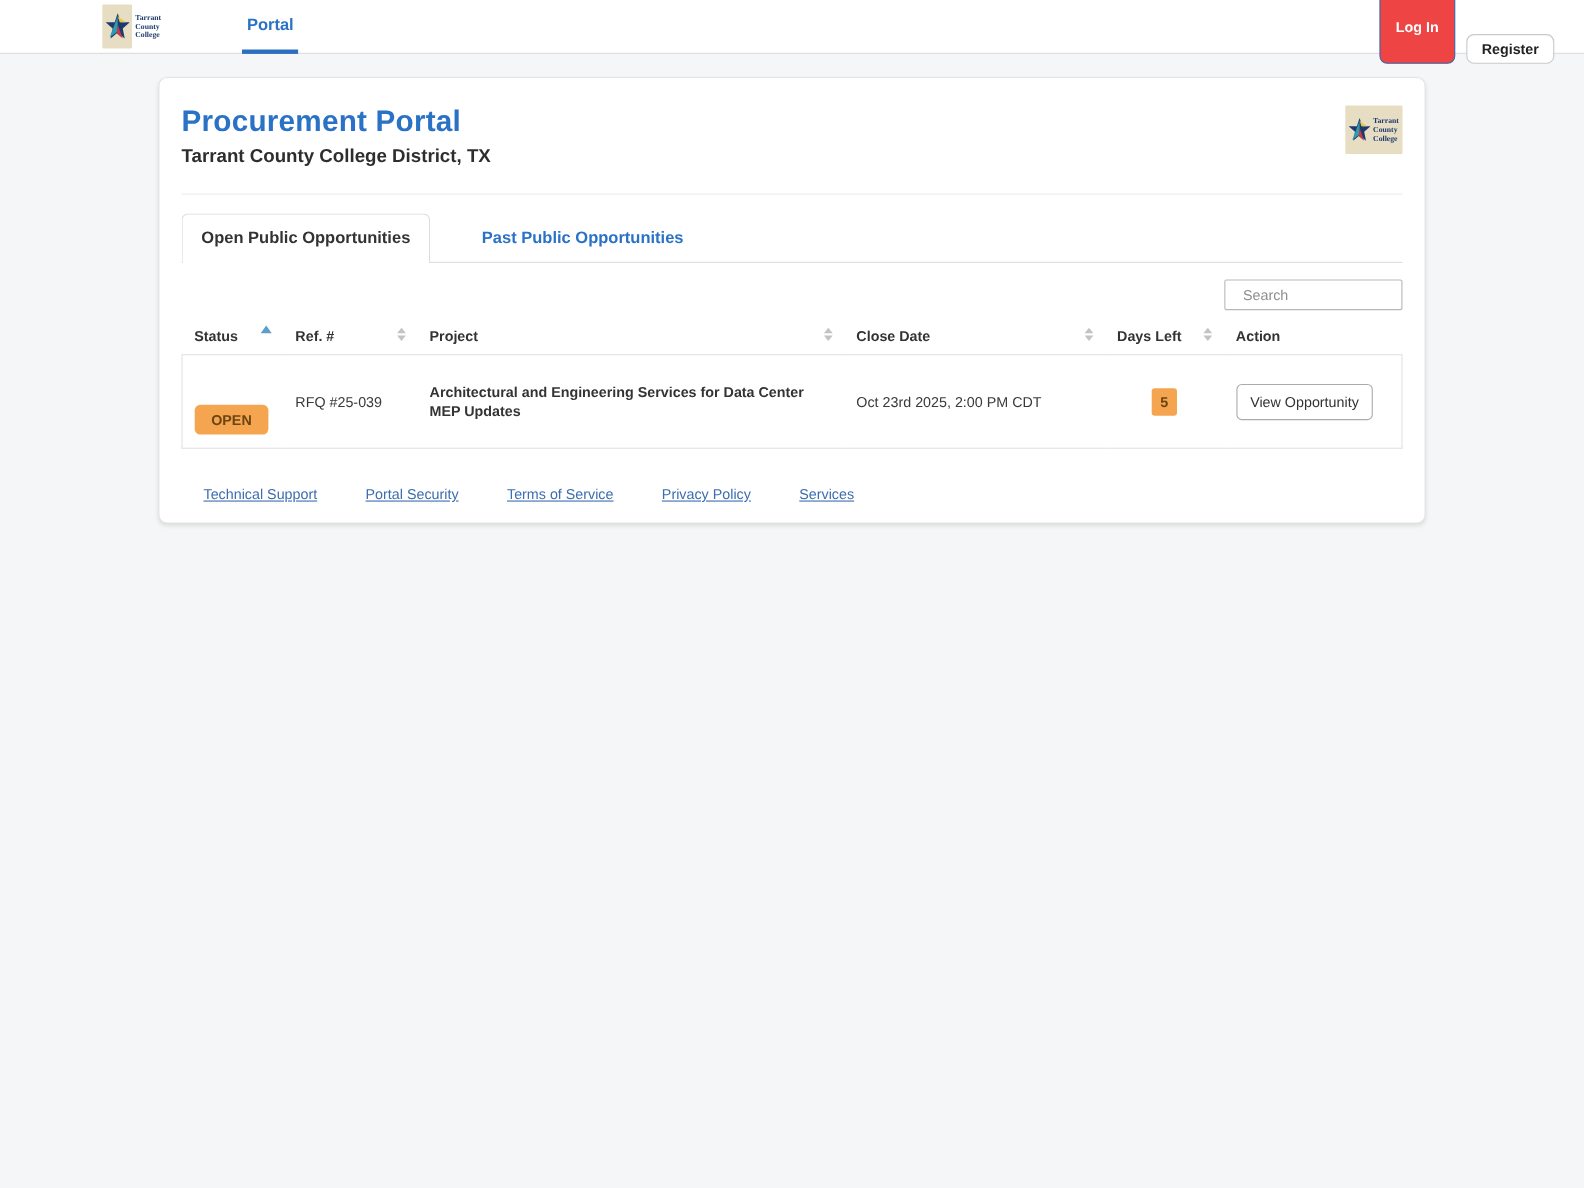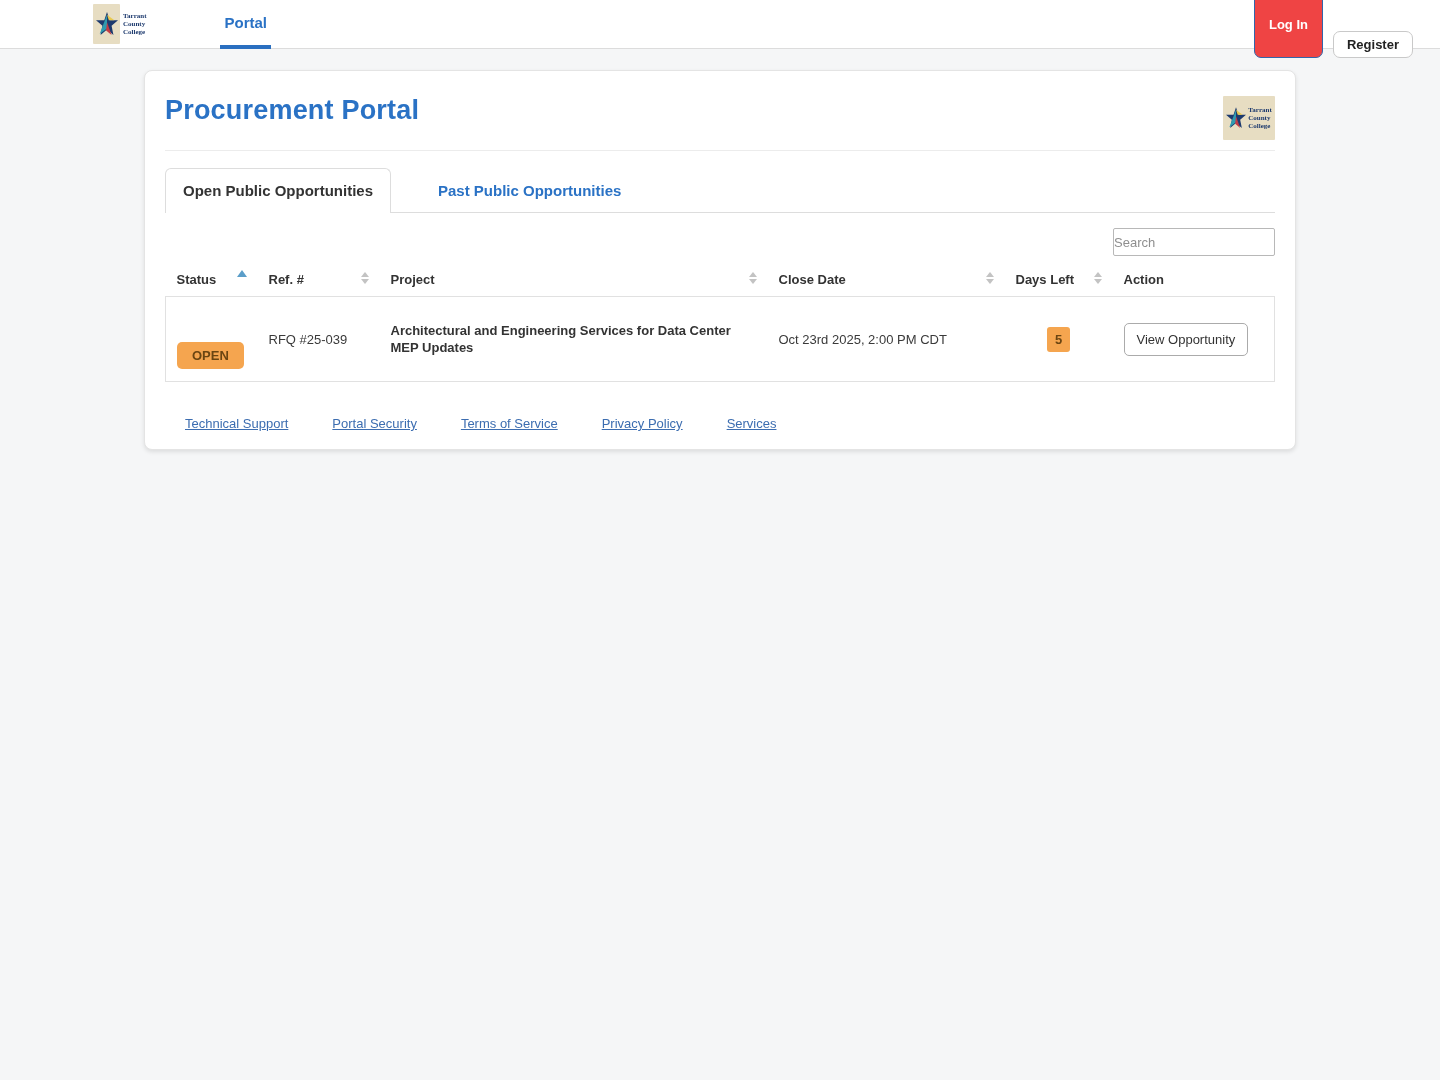--- a/index.html
+++ b/index.html
@@ -70,21 +70,21 @@
   }
   .tab.active {
     color:#333; background:#fff; border:1px solid #ddd; border-bottom:none;
     border-radius:6px 6px 0 0; margin-bottom:-1px; padding-bottom:14px;
   }
   .tab.inactive { color:#2a72c5; margin-left:18px; }
   
   .search-row { display:flex; justify-content:flex-end; margin-top:15px; }
   .search-input {
     width:162px; height:28px; border:1px solid #b8b8b8; border-radius:2px;
-    font-size:13px; padding:0 0; color:#333; font-family:inherit;
+    font-size:13px; padding:0 16px; color:#333; font-family:inherit;
   }
   .search-input::placeholder { color:#8f8f8f; }
   
   table { width:100%; border-collapse:collapse; table-layout:fixed; margin-top:7px; }
   th { font-size:13px; font-weight:bold; color:#333; text-align:left; padding:9px 11px; }
   .th-flex { display:flex; justify-content:space-between; align-items:flex-start; }
   .th-flex.top { align-items:flex-start; }
   .sort-stack { display:flex; flex-direction:column; align-items:center; gap:2px; }
   .tri-up { width:0; height:0; border-left:4px solid transparent; border-right:4px solid transparent; border-bottom:5px solid #c3c3c3; }
   .tri-down { width:0; height:0; border-left:4px solid transparent; border-right:4px solid transparent; border-top:5px solid #c3c3c3; }
@@ -133,20 +133,21 @@
   <div class="nav-item">Portal</div>
   <div class="nav-right">
     <button class="btn-login">Log In</button>
     <button class="btn-register">Register</button>
   </div>
 </div>
 
 <div class="card">
 
   <div class="page-title">Procurement Portal</div>
+  <div class="page-subtitle">Tarrant County College District, TX</div>
 
   <div class="card-logo">
     <svg width="20" height="24" viewBox="0 0 24 28">
       <polygon points="12,1 15,10 24,10 17,16 19,26 12,20 5,26 7,16 0,10 9,10" fill="#1d3a6e"></polygon>
       <polygon points="12,4 12,19 4,25" fill="#2e9bb0"></polygon>
       <polygon points="12,12 17,26 11,21" fill="#c23b44"></polygon>
       <polygon points="12,4 14,10 20,10" fill="#e8c94f"></polygon>
     </svg>
     <div class="logo-text">
       <div>Tarrant</div>

